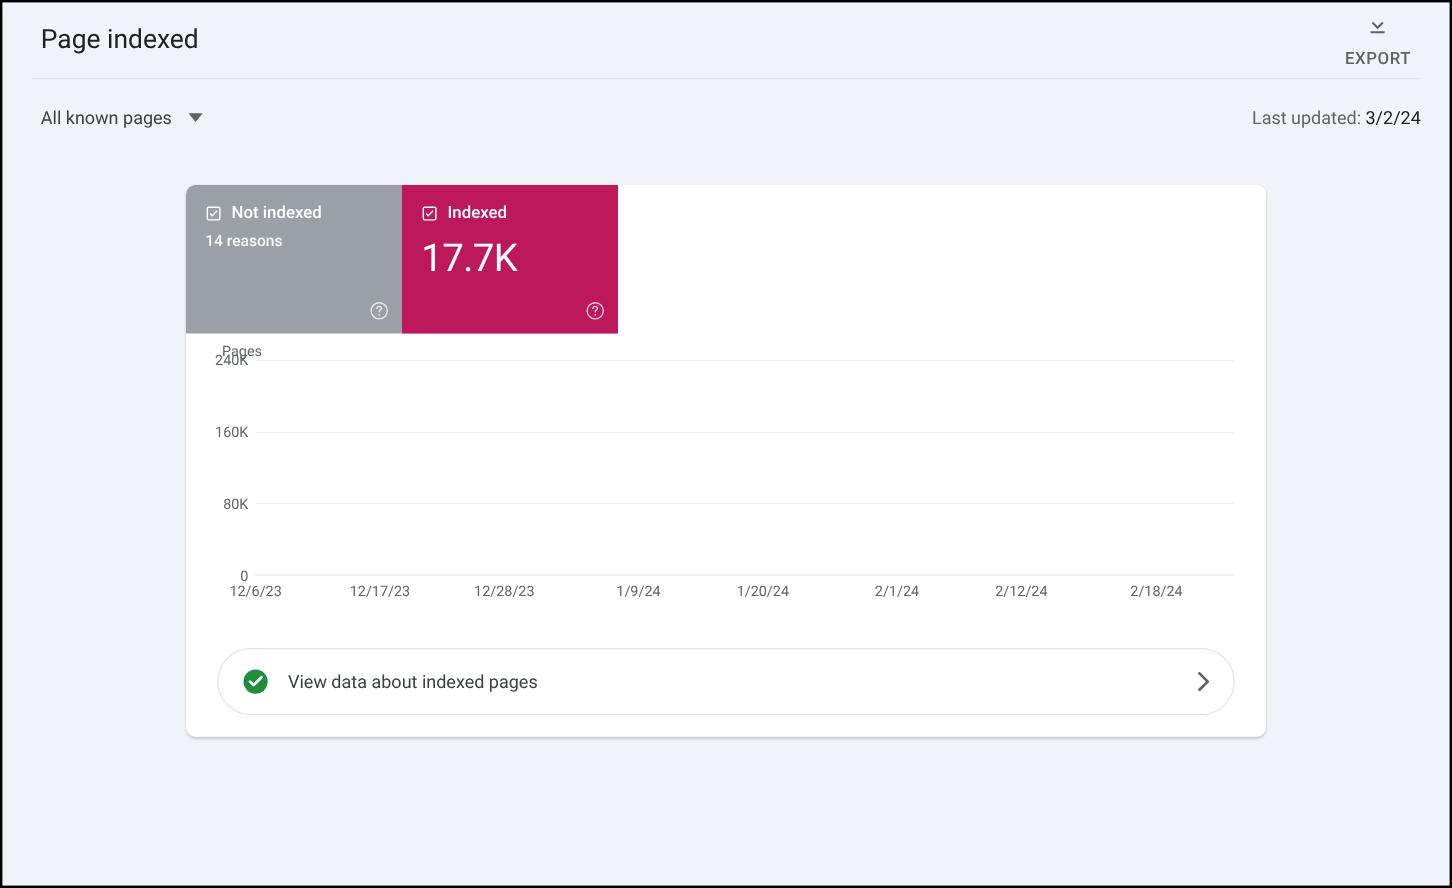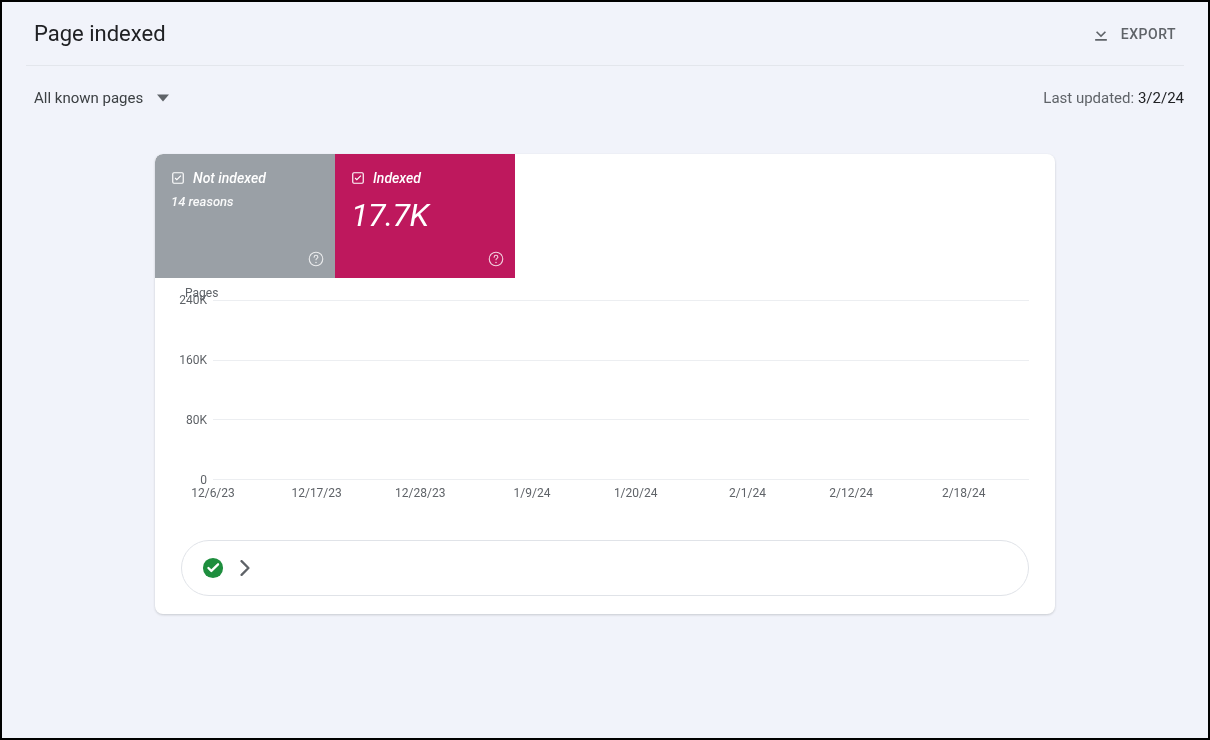--- a/index.html
+++ b/index.html
@@ -33,20 +33,21 @@
   .export-btn {
     display: flex;
     align-items: center;
     gap: 10px;
     color: #5f6368;
     font-size: 14px;
     font-weight: 500;
     letter-spacing: 0.5px;
     cursor: pointer;
     padding-right: 8px;
+    flex-direction: column;
   }
   .sub-row {
     display: flex;
     align-items: center;
     justify-content: space-between;
     height: 56px;
     margin-top: 4px;
   }
   .filter-dropdown {
     display: flex;
@@ -66,21 +67,20 @@
     margin: 28px auto 0 auto;
     width: 900px;
     background: #fff;
     border-radius: 8px;
     box-shadow: 0 1px 2px rgba(60,64,67,0.15), 0 1px 3px rgba(60,64,67,0.08);
     padding-bottom: 18px;
     overflow: hidden;
   }
   .tiles {
     display: flex;
-    font-style: italic;
   }
   .tile {
     width: 180px;
     height: 124px;
     color: #fff;
     padding: 16px 16px 12px 16px;
     position: relative;
     cursor: pointer;
   }
   .tile.grey { background: #9aa0a6; border-top-left-radius: 8px; }
@@ -640,20 +640,21 @@
         </div>
     </div>
 
     <div class="view-data-row">
       <span class="circle-check">
         <svg viewBox="0 0 24 24">
             <circle cx="12" cy="12" r="11" fill="#1e8e3e"></circle>
             <path d="M7 12l3.2 3.2L17.5 8" stroke="#fff" stroke-width="2.5" fill="none" stroke-linecap="round" stroke-linejoin="round"></path>
           </svg>
       </span>
+      <span class="label">View data about indexed pages</span>
       <span>
         <svg width="10" height="16" viewBox="0 0 8 14" fill="none">
             <path d="M1 1l6 6-6 6" stroke="#5f6368" stroke-width="2" stroke-linecap="round" stroke-linejoin="round"></path>
           </svg>
       </span>
     </div>
   </div>
 </div>
 
 </body></html>

